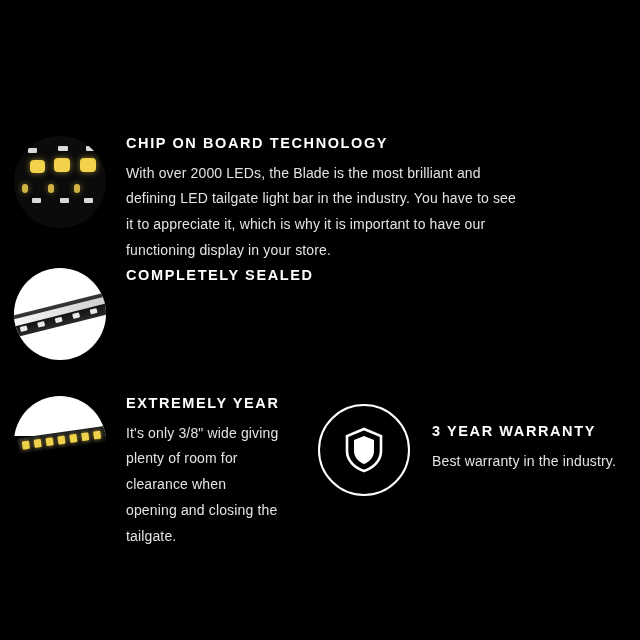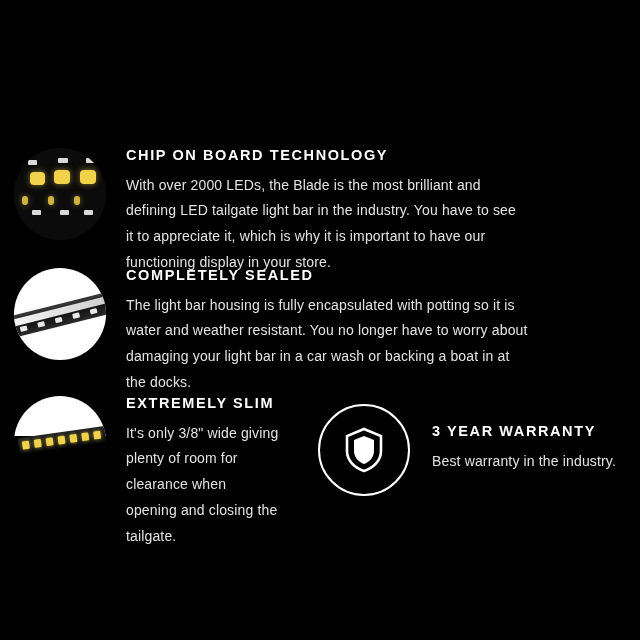--- a/index.html
+++ b/index.html
@@ -53,21 +53,21 @@
 
   .feature-body {
     font-size: 14px;
     line-height: 1.85;
     color: #e3e3e3;
     margin: 0;
     letter-spacing: 0.15px;
   }
 
   
-  #block-cob      { left: 14px;  top: 148px;  }
+  #block-cob      { left: 14px;  top: 136px;  }
   #block-cob .feature-body { width: 400px; }
 
   #block-sealed   { left: 14px;  top: 268px;  }
   #block-sealed .feature-body { width: 405px; }
 
   #block-slim     { left: 14px;  top: 396px;  }
   #block-slim .feature-body { width: 155px; }
 
   #block-warranty { left: 318px; top: 404px;  }
   #block-warranty .feature-title { font-size: 14.5px; letter-spacing: 1.6px; }
@@ -196,40 +196,39 @@
         <div class="lens"></div>
         <div class="led" style="left:10px;"></div>
         <div class="led" style="left:28px;"></div>
         <div class="led" style="left:46px;"></div>
         <div class="led" style="left:64px;"></div>
         <div class="led" style="left:82px;"></div>
       </div>
     </div>
     <div class="feature-text">
       <h3 class="feature-title">COMPLETELY SEALED</h3>
-      <p class="feature-body">The light bar housing is fully encapsulated with potting so it is water and weather resistant. You no longer have to worry about damaging your light bar in a car wash or backing a boat in at the docks.</p>
     </div>
   </div>
 
   <div class="feature" id="block-slim">
     <div class="thumb">
       <div class="slim-top"></div>
       <div class="slim-bot"></div>
       <div class="slim-strip">
         <div class="slim-led" style="left:4px;"></div>
         <div class="slim-led" style="left:16px;"></div>
         <div class="slim-led" style="left:28px;"></div>
         <div class="slim-led" style="left:40px;"></div>
         <div class="slim-led" style="left:52px;"></div>
         <div class="slim-led" style="left:64px;"></div>
         <div class="slim-led" style="left:76px;"></div>
       </div>
     </div>
     <div class="feature-text">
-      <h3 class="feature-title">EXTREMELY SLIM</h3>
+      <h3 class="feature-title">EXTREMELY YEAR</h3>
       <p class="feature-body">It's only 3/8" wide giving plenty of room for clearance when opening and closing the tailgate.</p>
     </div>
   </div>
 
   <div class="feature" id="block-warranty">
     <div class="shield-circle">
       <svg width="40" height="46" viewBox="0 0 40 46">
         <path d="M20 2 L37 9 V24 C37 34 29 41 20 44 C11 41 3 34 3 24 V9 Z" fill="none" stroke="#ffffff" stroke-width="2.6"></path>
         <path d="M20 9 L30 13 V24 C30 30.5 25.2 35.2 20 37 C14.8 35.2 10 30.5 10 24 V13 Z" fill="#ffffff"></path>
       </svg>

